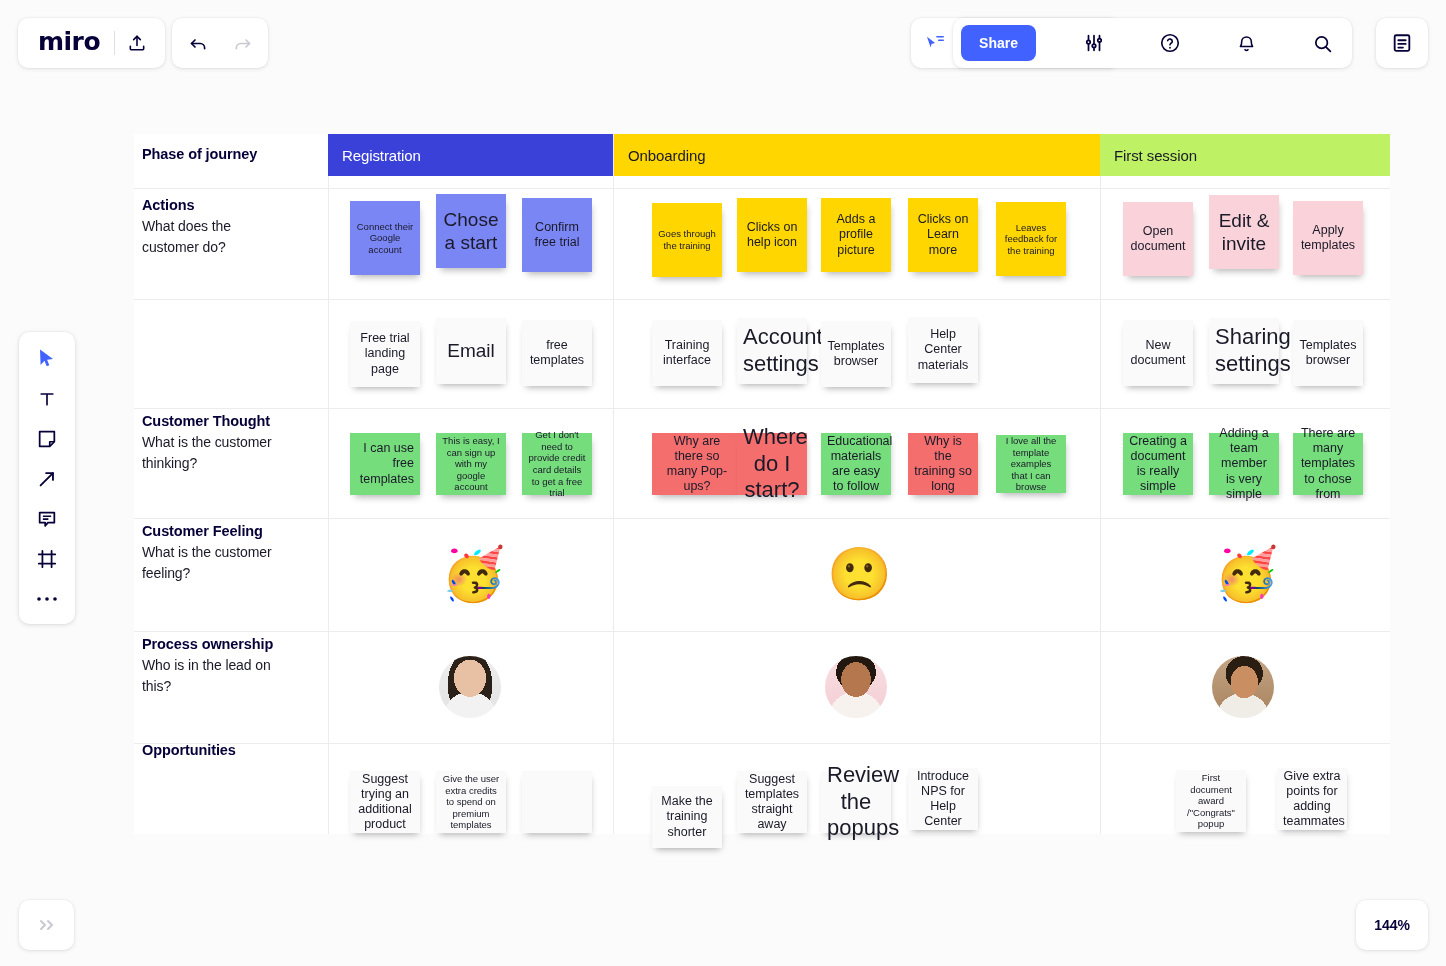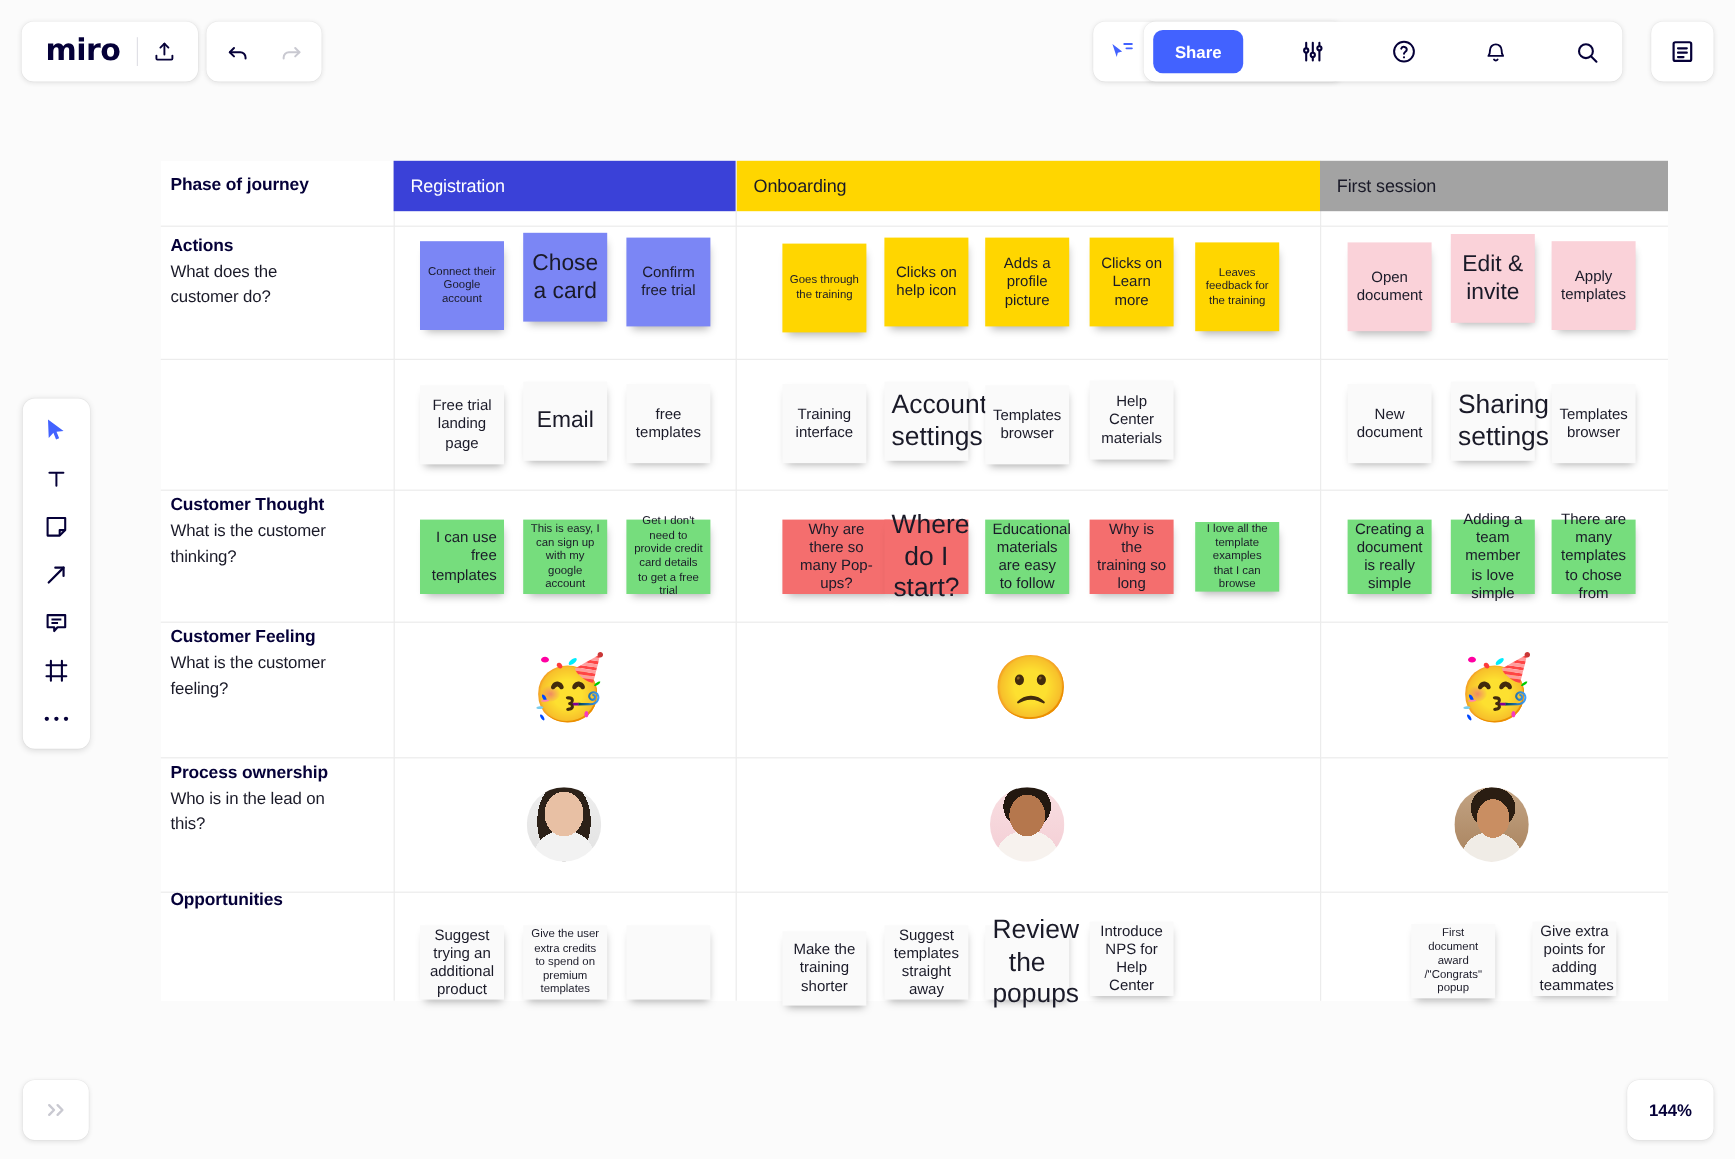--- a/index.html
+++ b/index.html
@@ -145,21 +145,21 @@
   }
 
   
   .phase-head { position: absolute; height: 42px; display: flex; align-items: center; }
   .phase-head span {
     font-size: 15px; color: #1a1a28; padding-left: 14px; letter-spacing: -0.1px;
   }
   .phase-head.reg { background: #3a41d8; }
   .phase-head.reg span { color: #ffffff; }
   .phase-head.onb { background: #ffd600; }
-  .phase-head.fst { background: #a3a3a3; }
+  .phase-head.fst { background: #bef264; }
 
   
   .note {
     position: absolute;
     display: flex; align-items: center; justify-content: center;
     text-align: center;
     color: #1a1a28;
     line-height: 1.22;
     padding: 5px 6px;
     box-shadow: 2px 5px 7px -3px rgba(0,0,0,.30);
@@ -365,21 +365,21 @@
       <div class="row-label" style="top:6px;">
         <div class="row-title">Actions</div>
         <div class="row-sub" style="white-space:pre-line;">What does the
 customer do?</div>
       </div>
 
       <div class="note blue fs-sm" style="left:216px; top:12px; width:70px; height:74px;">
         <span>Connect their Google account</span>
         </div>
       <div class="note blue fs-xl" style="left:302px; top:5px; width:70px; height:74px;">
-        <span>Chose a card</span>
+        <span>Chose a start</span>
         </div>
       <div class="note blue fs-md" style="left:388px; top:9px; width:70px; height:74px;">
         <span>Confirm free trial</span>
         </div>
 
       <div class="note yellow fs-sm" style="left:518px; top:14px; width:70px; height:74px;">
         <span>Goes through the training</span>
         </div>
       <div class="note yellow fs-md" style="left:603px; top:9px; width:70px; height:74px;">
         <span>Clicks on help icon</span>
@@ -469,21 +469,21 @@
         <span>Why is the training so long</span>
         </div>
       <div class="note green fs-sm" style="left:862px; top:26px; width:70px; height:58px;">
         <span>I love all the template examples that I can browse</span>
         </div>
 
       <div class="note green fs-md" style="left:989px; top:24px; width:70px; height:62px;">
         <span>Creating a document is really simple</span>
         </div>
       <div class="note green fs-md" style="left:1075px; top:24px; width:70px; height:62px;">
-        <span>Adding a team member is love simple</span>
+        <span>Adding a team member is very simple</span>
         </div>
       <div class="note green fs-md" style="left:1159px; top:24px; width:70px; height:62px;">
         <span>There are many templates to chose from</span>
         </div>
     </div>
 
     <div class="row" style="top:385px; height:113px;">
       <div class="row-label" style="top:2px;">
         <div class="row-title">Customer Feeling</div>
         <div class="row-sub" style="white-space:pre-line;">What is the customer
@@ -512,21 +512,21 @@
       <div class="note white fs-md" style="left:216px; top:27px; width:70px; height:62px;">
         <span>Suggest trying an additional product</span>
         </div>
       <div class="note white fs-sm" style="left:302px; top:27px; width:70px; height:62px;">
         <span>Give the user extra credits to spend on premium templates</span>
         </div>
       <div class="note white fs-sm" style="left:388px; top:27px; width:70px; height:62px;">
         <span></span>
         </div>
 
-      <div class="note white fs-md" style="left:518px; top:32px; width:70px; height:62px;">
+      <div class="note white fs-md" style="left:518px; top:42px; width:70px; height:62px;">
         <span>Make the training shorter</span>
         </div>
       <div class="note white fs-md" style="left:603px; top:27px; width:70px; height:62px;">
         <span>Suggest templates straight away</span>
         </div>
       <div class="note white fs-lg" style="left:687px; top:27px; width:70px; height:62px;">
         <span>Review the popups</span>
         </div>
       <div class="note white fs-md" style="left:774px; top:24px; width:70px; height:62px;">
         <span>Introduce NPS for Help Center</span>

